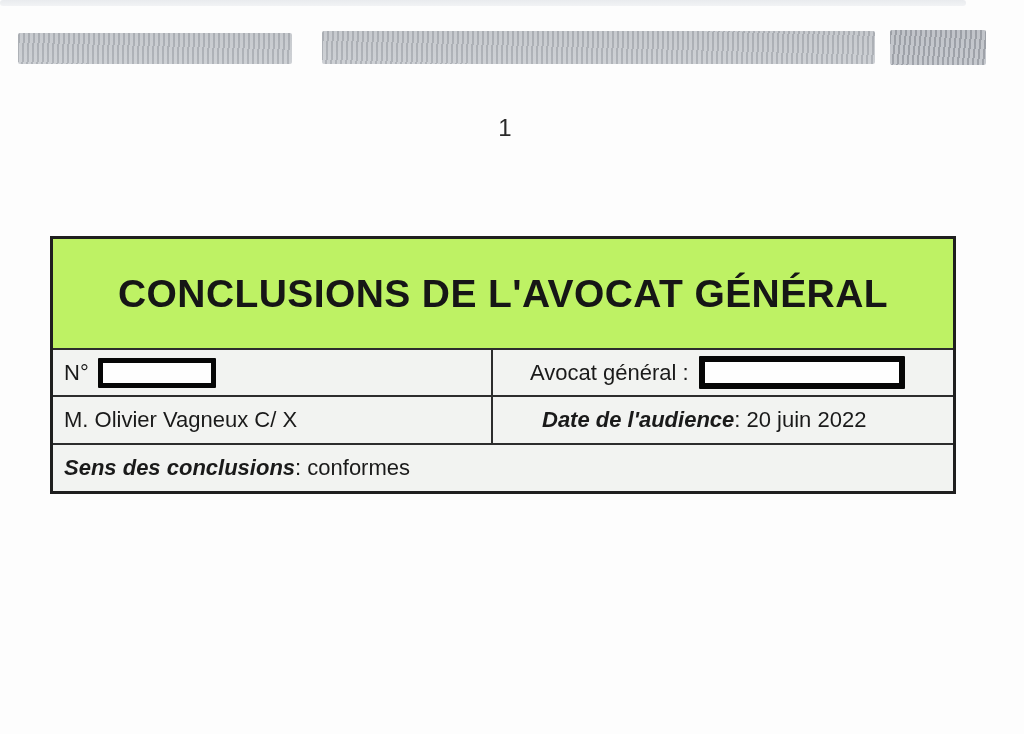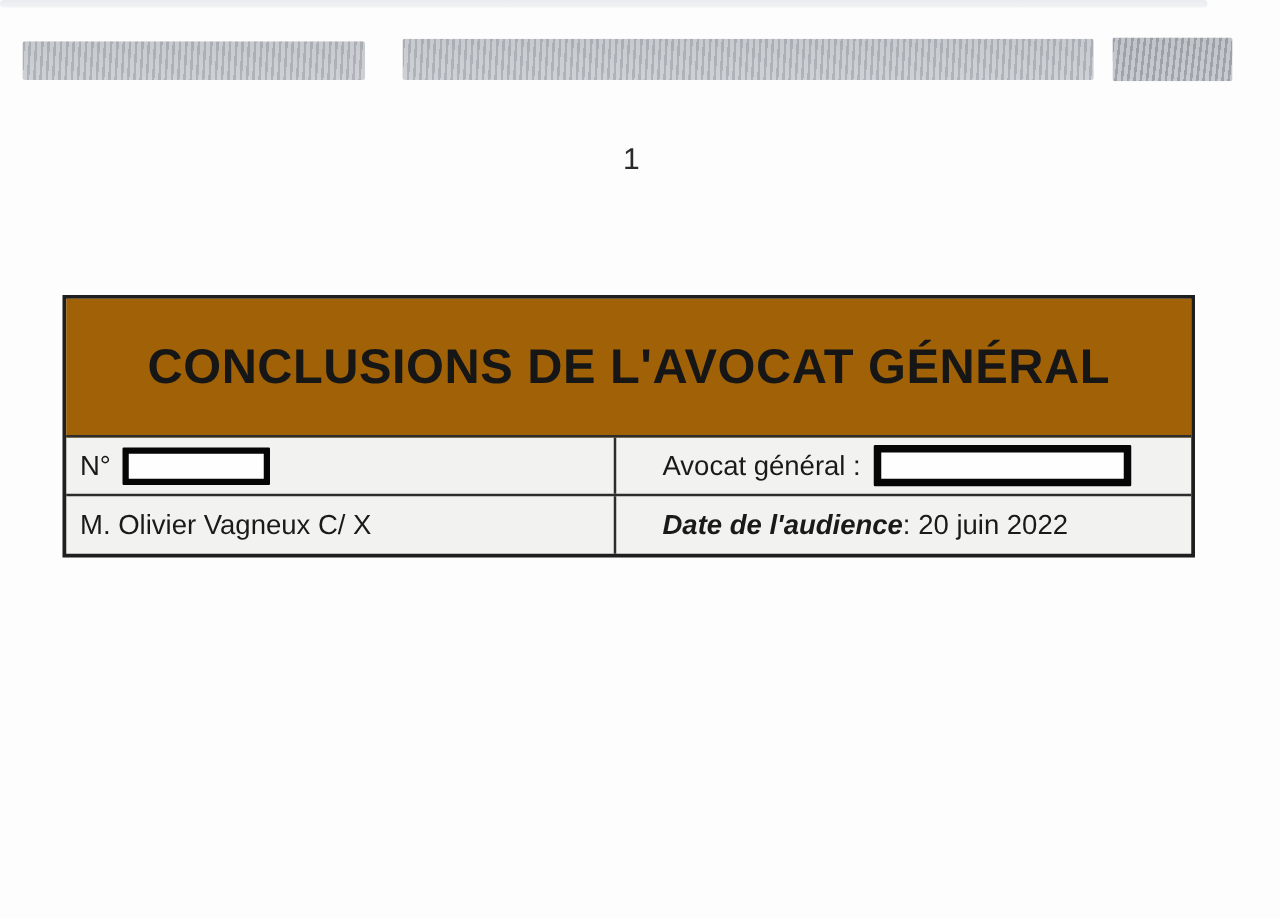--- a/index.html
+++ b/index.html
@@ -47,42 +47,42 @@
   .conclusions-table {
     position: absolute;
     left: 50px; top: 236px;
     width: 906px;
     box-sizing: border-box;
     border: 3px solid #1f1f1f;
     background: #f2f3f1;
   }
   .table-header {
     height: 109px;
-    background: #a16207;
+    background: #bef264;
     border-bottom: 2px solid #2d2d2d;
     display: flex;
     flex-direction: column;
     justify-content: center;
     align-items: center;
     text-align: center;
     font-weight: bold;
     font-size: 39px;
     line-height: 44px;
     letter-spacing: 0.4px;
     color: #161616;
   }
   .table-row {
     display: flex;
     border-bottom: 2px solid #2d2d2d;
     font-size: 22px;
     align-items: stretch;
   }
   .table-row:last-child { border-bottom: none; }
   .row-1 { height: 45px; }
-  .row-2 { height: 46px; }
+  .row-2 { height: 46px; gap: 12px; }
   .row-3 { height: 46px; }
   .cell {
     display: flex;
     align-items: center;
     box-sizing: border-box;
   }
   .cell-left {
     width: 440px;
     border-right: 2px solid #2d2d2d;
     padding-left: 11px;
@@ -139,16 +139,22 @@
     <div class="table-row row-2">
       <div class="cell cell-left">
         <span>M. Olivier Vagneux C/ X</span>
       </div>
       <div class="cell cell-right">
         <span class="bold-label">Date de l'audience</span>
           <span> : 20 juin 2022</span>
       </div>
     </div>
 
+    <div class="table-row row-3">
+      <div class="cell cell-full">
+        <span class="bold-label">Sens des conclusions</span>
+          <span> : conformes</span>
+      </div>
+    </div>
 
   </div>
 
 </div>
 
 </body></html>

